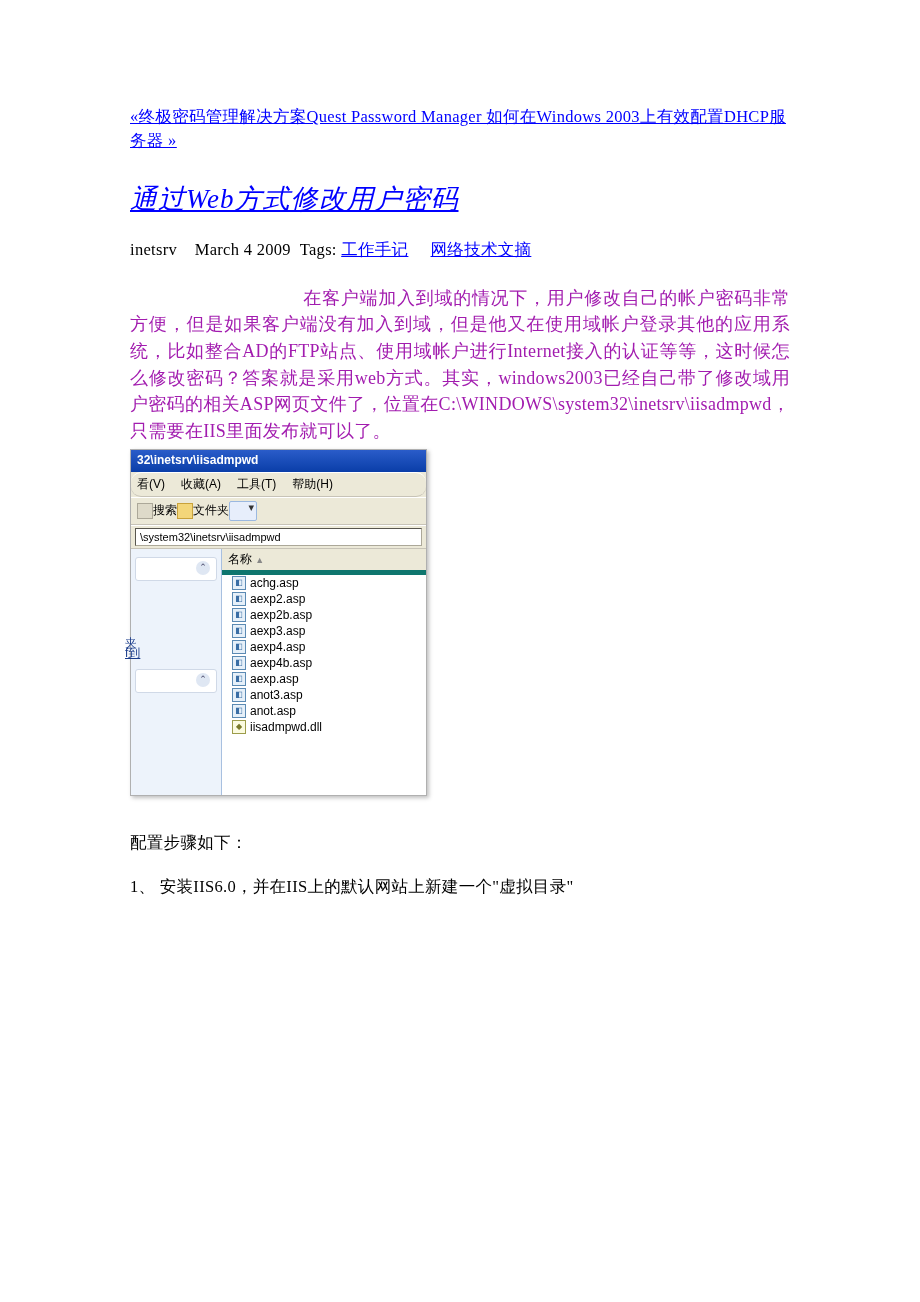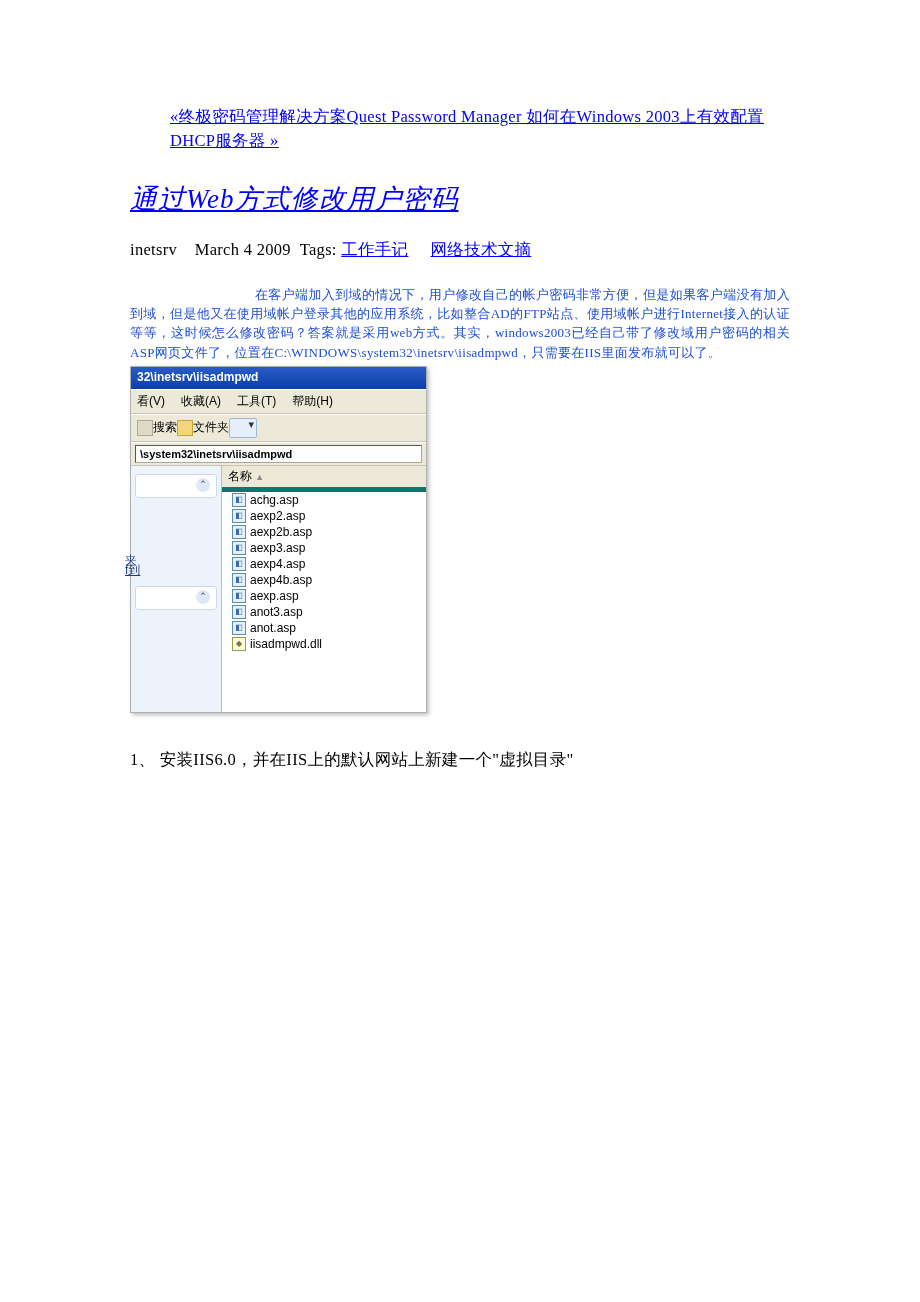--- a/index.html
+++ b/index.html
@@ -14,43 +14,42 @@
     padding: 105px 130px 60px 130px;
     box-sizing: border-box;
     background: #ffffff;
   }
   .nav-links {
     font-size: 16.5px;
     line-height: 1.45;
     color: #0000ff;
     text-decoration: underline;
     letter-spacing: 0.3px;
-    margin-left: 40px;
   }
   .nav-links a { color: #0000ff; }
   h1.title {
     font-size: 27px;
     font-weight: normal;
     color: #0000ff;
     text-decoration: underline;
     margin: 28px 0 22px 0;
     letter-spacing: 1px;
     font-style: italic;
   }
   .meta {
     font-size: 16.5px;
     color: #000;
     margin-bottom: 24px;
     letter-spacing: 0.3px;
   }
   .meta a { color: #0000ff; text-decoration: underline; }
   .body-text {
-    font-size: 13px;
+    font-size: 18px;
     line-height: 1.48;
-    color: #1d4ed8;
+    color: #a21caf;
     letter-spacing: 0.3px;
     text-align: justify;
   }
   .body-text .indent { display:inline-block; width: 9.6em; }
 
   
   .explorer {
     width: 295px;
     border: 1px solid #b0b0b0;
     box-shadow: 2px 2px 4px rgba(0,0,0,0.25);
@@ -69,20 +68,21 @@
     font-family: Tahoma, "SimSun", sans-serif;
     height: 16px;
   }
   .e-menu {
     padding: 3px 6px;
     border-top: 1px solid #fff;
     border-bottom: 1px solid #c7c3b7;
     color: #000;
     display: flex;
     gap: 16px;
+    border-radius: 10px;
   }
   .e-tool {
     padding: 3px 6px;
     border-top: 1px solid #fff;
     border-bottom: 1px solid #c7c3b7;
     display: flex;
     align-items: center;
   }
   .e-tool-ico {
     width: 14px; height: 14px;
@@ -108,21 +108,20 @@
     padding: 2px 4px;
     border-top: 1px solid #fff;
     border-bottom: 1px solid #c7c3b7;
   }
   .e-addr-field {
     background: #fff;
     border: 1px inset #aca899;
     padding: 2px 4px;
     font-size: 11px;
     color: #000;
-    font-weight: bold;
   }
   .e-body {
     display: flex;
     background: #fff;
     height: 246px;
   }
   .e-side {
     width: 90px;
     background: #edf3fb;
     border-right: 1px solid #a8c0e0;
@@ -295,15 +294,16 @@
             </div>
             <div class="e-file">
               <span class="e-fico dll">◆</span>
               <span>iisadmpwd.dll</span>
             </div>
           </div>
       </div>
     </div>
   </div>
 
+  <div class="section-step">配置步骤如下：</div>
   <div class="section-step" style="margin-top:22px;">1、 安装IIS6.0，并在IIS上的默认网站上新建一个"虚拟目录"</div>
 
 </div>
 
 </body></html>

